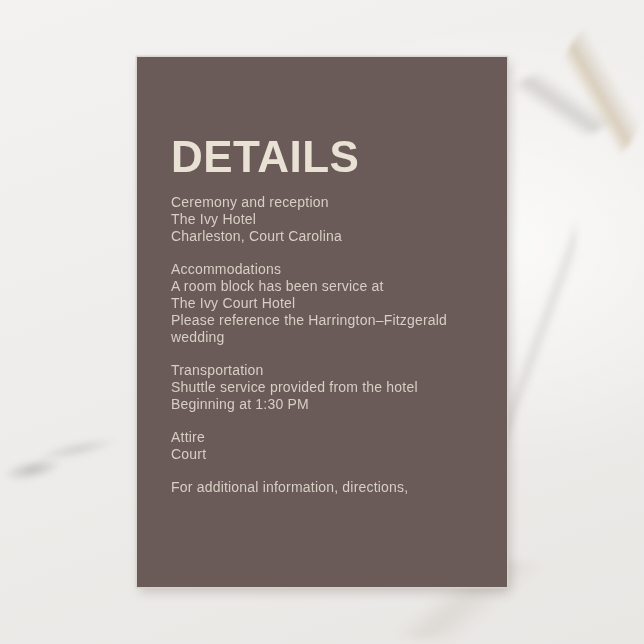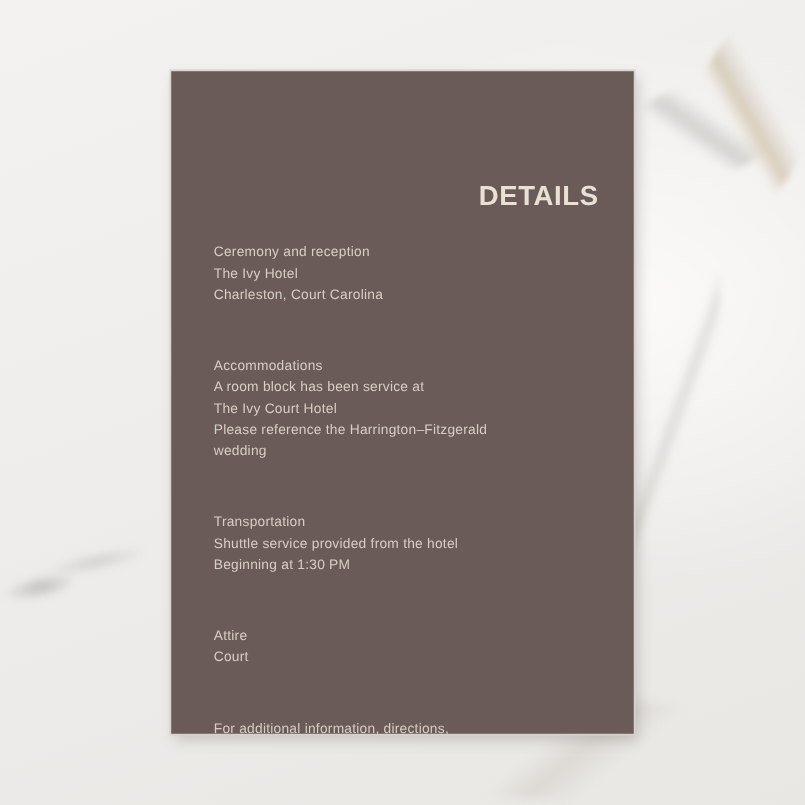--- a/index.html
+++ b/index.html
@@ -67,38 +67,37 @@
     background: #6a5b59;
     box-shadow:
       0 0 0 1.5px rgba(214,209,205,0.9),
       3px 5px 10px rgba(110,100,95,0.30);
     box-sizing: border-box;
     padding: 83px 28px 0 34px;
   }
 
   .card-title {
     color: #eae1d5;
-    font-size: 22px;
+    font-size: 44px;
     line-height: 34px;
     font-weight: 700;
     letter-spacing: 0.5px;
     margin: 0 0 20px 0;
-    text-align: right;
   }
 
   .section {
-    margin-top: 40px;
+    margin-top: 16px;
   }
   .section:first-of-type {
     margin-top: 0;
   }
 
   .line {
     color: #d7cec4;
-    font-size: 11px;
+    font-size: 14px;
     line-height: 17px;
     letter-spacing: 0.2px;
     white-space: nowrap;
   }
 </style>
 </head>
 <body>
 
 <div class="scene">
 

